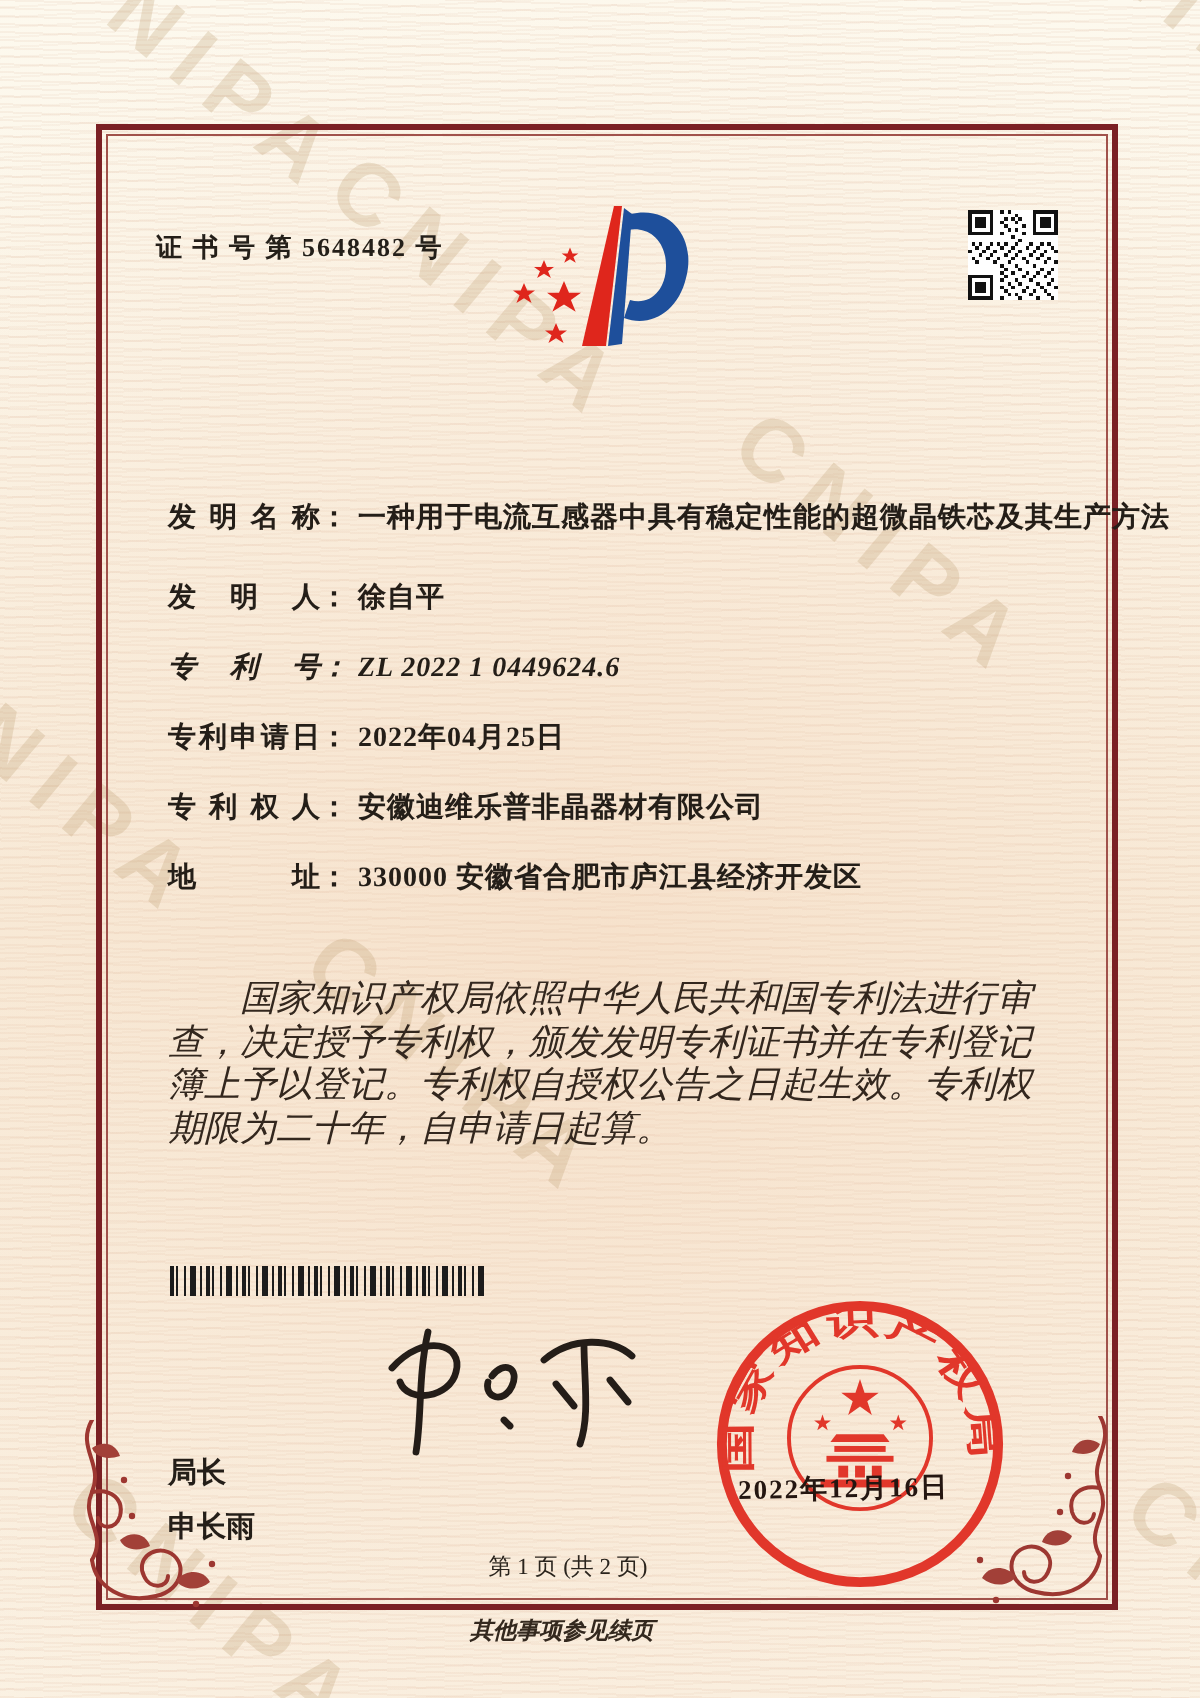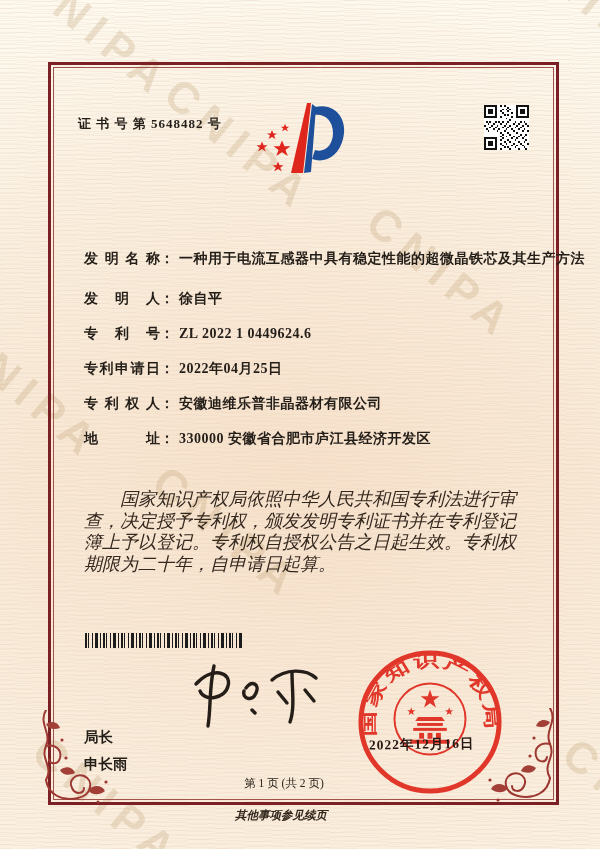--- a/index.html
+++ b/index.html
@@ -101,21 +101,21 @@
     </g>
   </svg>
 
 
   <div class="frow" style="top:290px;">
     <span class="flabel">发明人</span><span>：</span><span class="fvalue">徐自平</span>
   </div>
   <div class="frow" style="top:250px;">
     <span class="flabel">发明名称</span><span>：</span><span class="fvalue">一种用于电流互感器中具有稳定性能的超微晶铁芯及其生产方法</span>
   </div>
-  <div class="frow" style="top:325px;">
+  <div class="frow" style="top:325px;font-style:italic;">
     <span class="flabel">专利号</span><span>：</span><span class="fvalue">ZL 2022 1 0449624.6</span>
   </div>
   <div class="frow" style="top:360px;">
     <span class="flabel">专利申请日</span><span>：</span><span class="fvalue">2022年04月25日</span>
   </div>
   <div class="frow" style="top:395px;">
     <span class="flabel">专利权人</span><span>：</span><span class="fvalue">安徽迪维乐普非晶器材有限公司</span>
   </div>
   <div class="frow" style="top:430px;">
     <span class="flabel">地址</span><span>：</span><span class="fvalue">330000  安徽省合肥市庐江县经济开发区</span>

